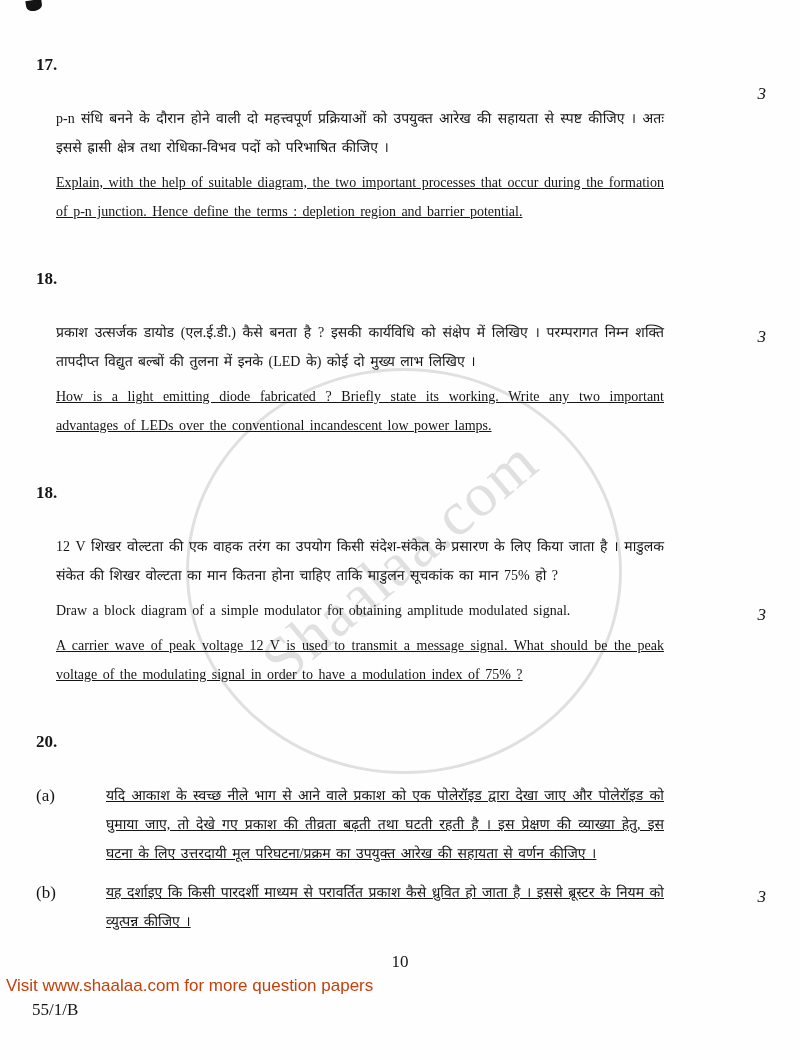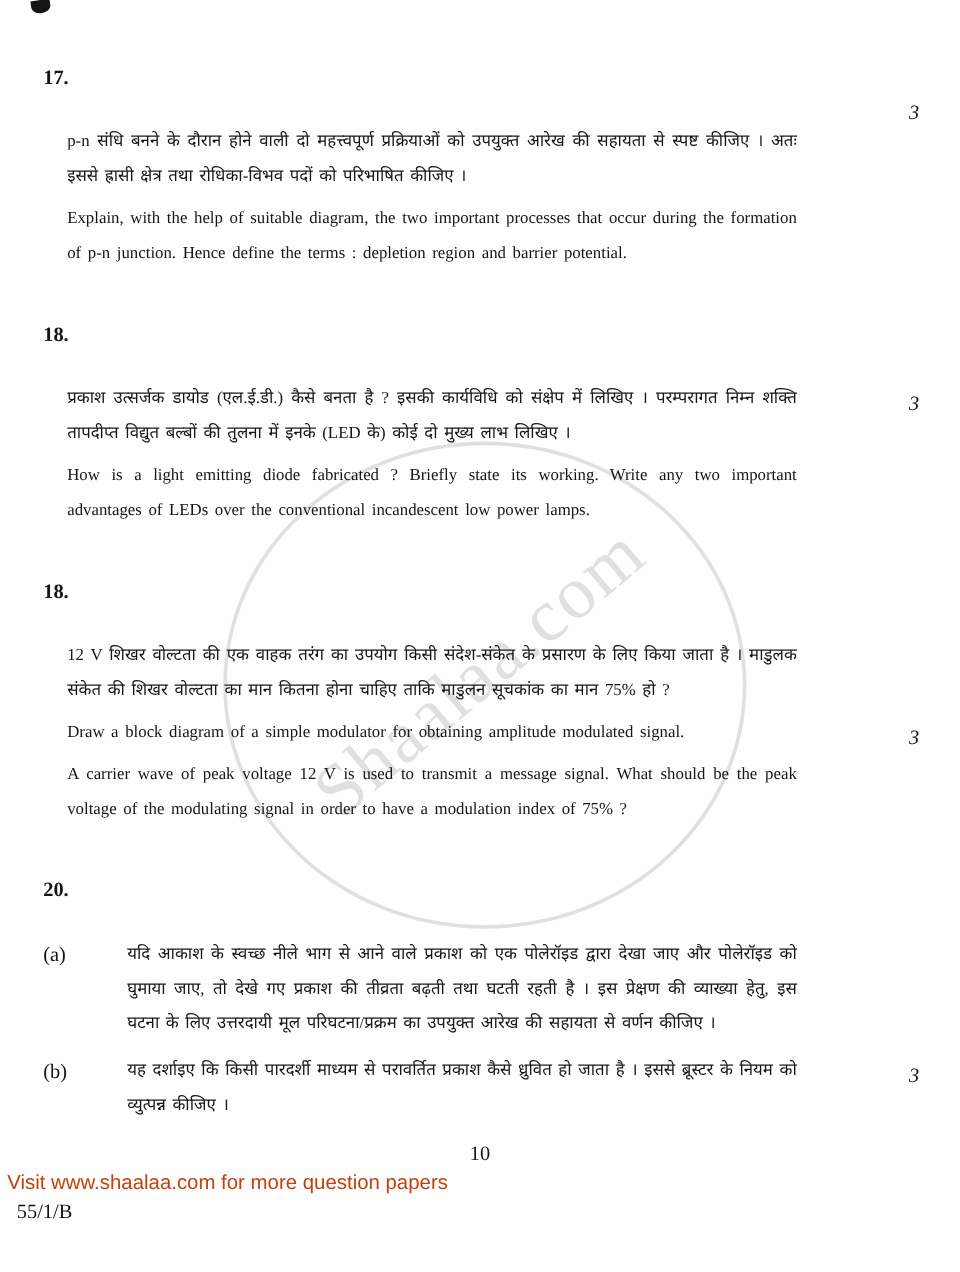--- a/index.html
+++ b/index.html
@@ -48,31 +48,31 @@
     font-weight:bold; font-size:17px; line-height:29px;
   }
   .qbody { width:628px; }
   .para {
     font-size:14px; line-height:29px;
     text-align:justify;
     word-spacing:2px;
     margin-bottom:6px;
     margin-left:20px;
   }
-  .para:last-child { margin-bottom:0; }
+  .para:last-child { margin-bottom:0;text-decoration:underline; }
   .subpart { display:flex; margin-bottom:10px; }
   .subpart:last-child { margin-bottom:0; }
   .sublabel { flex:0 0 50px; width:50px; font-size:17px; line-height:29px; }
   .subtext { flex:1; }
   .marks {
     position:absolute; right:6px;
     font-size:17px; font-style:italic; line-height:29px;
   }
   
-  .footer-code { position:absolute; left:14px; top:1000px; font-size:17px; z-index:1; }
+  .footer-code { position:absolute; left:32px; top:1000px; font-size:17px; z-index:1; }
   .page-number { position:absolute; left:0; right:0; top:952px; text-align:center; font-size:17px; z-index:1; }
   .banner {
     position:absolute; left:6px; top:976px;
     font-family:"Liberation Sans", sans-serif;
     font-size:17px; color:#c2410c; z-index:1;
   }
 </style>
 </head>
 <body>
 

